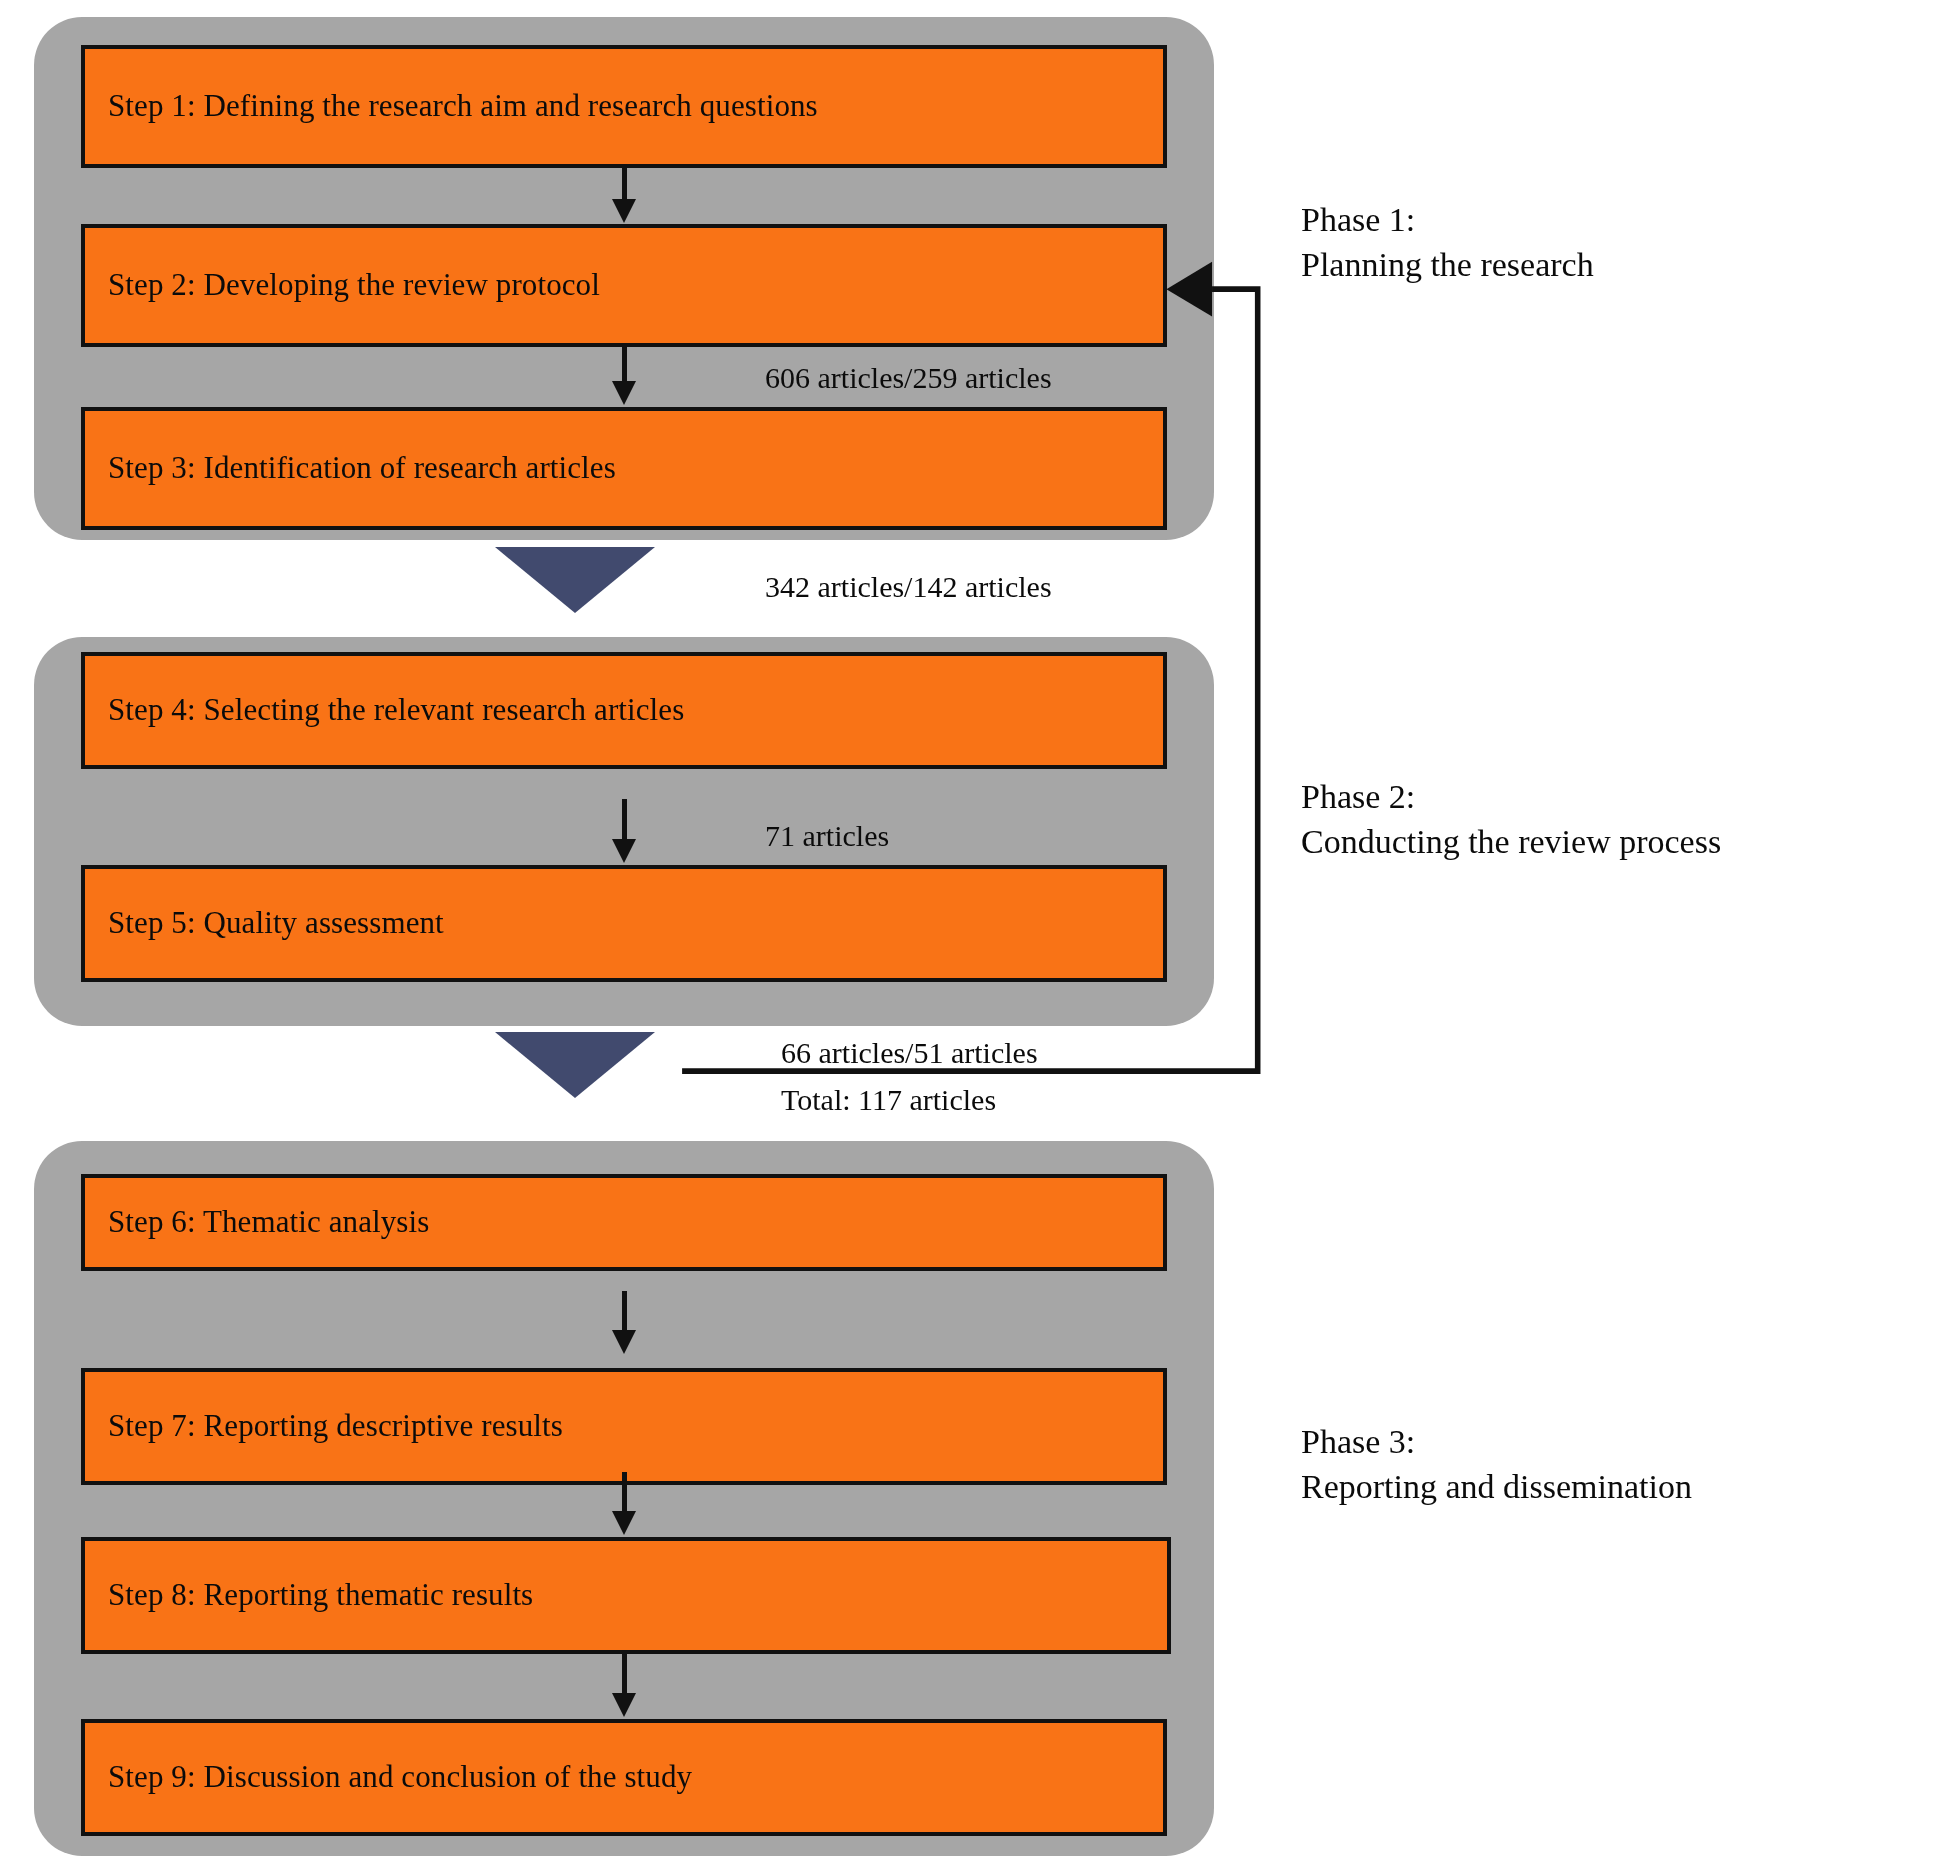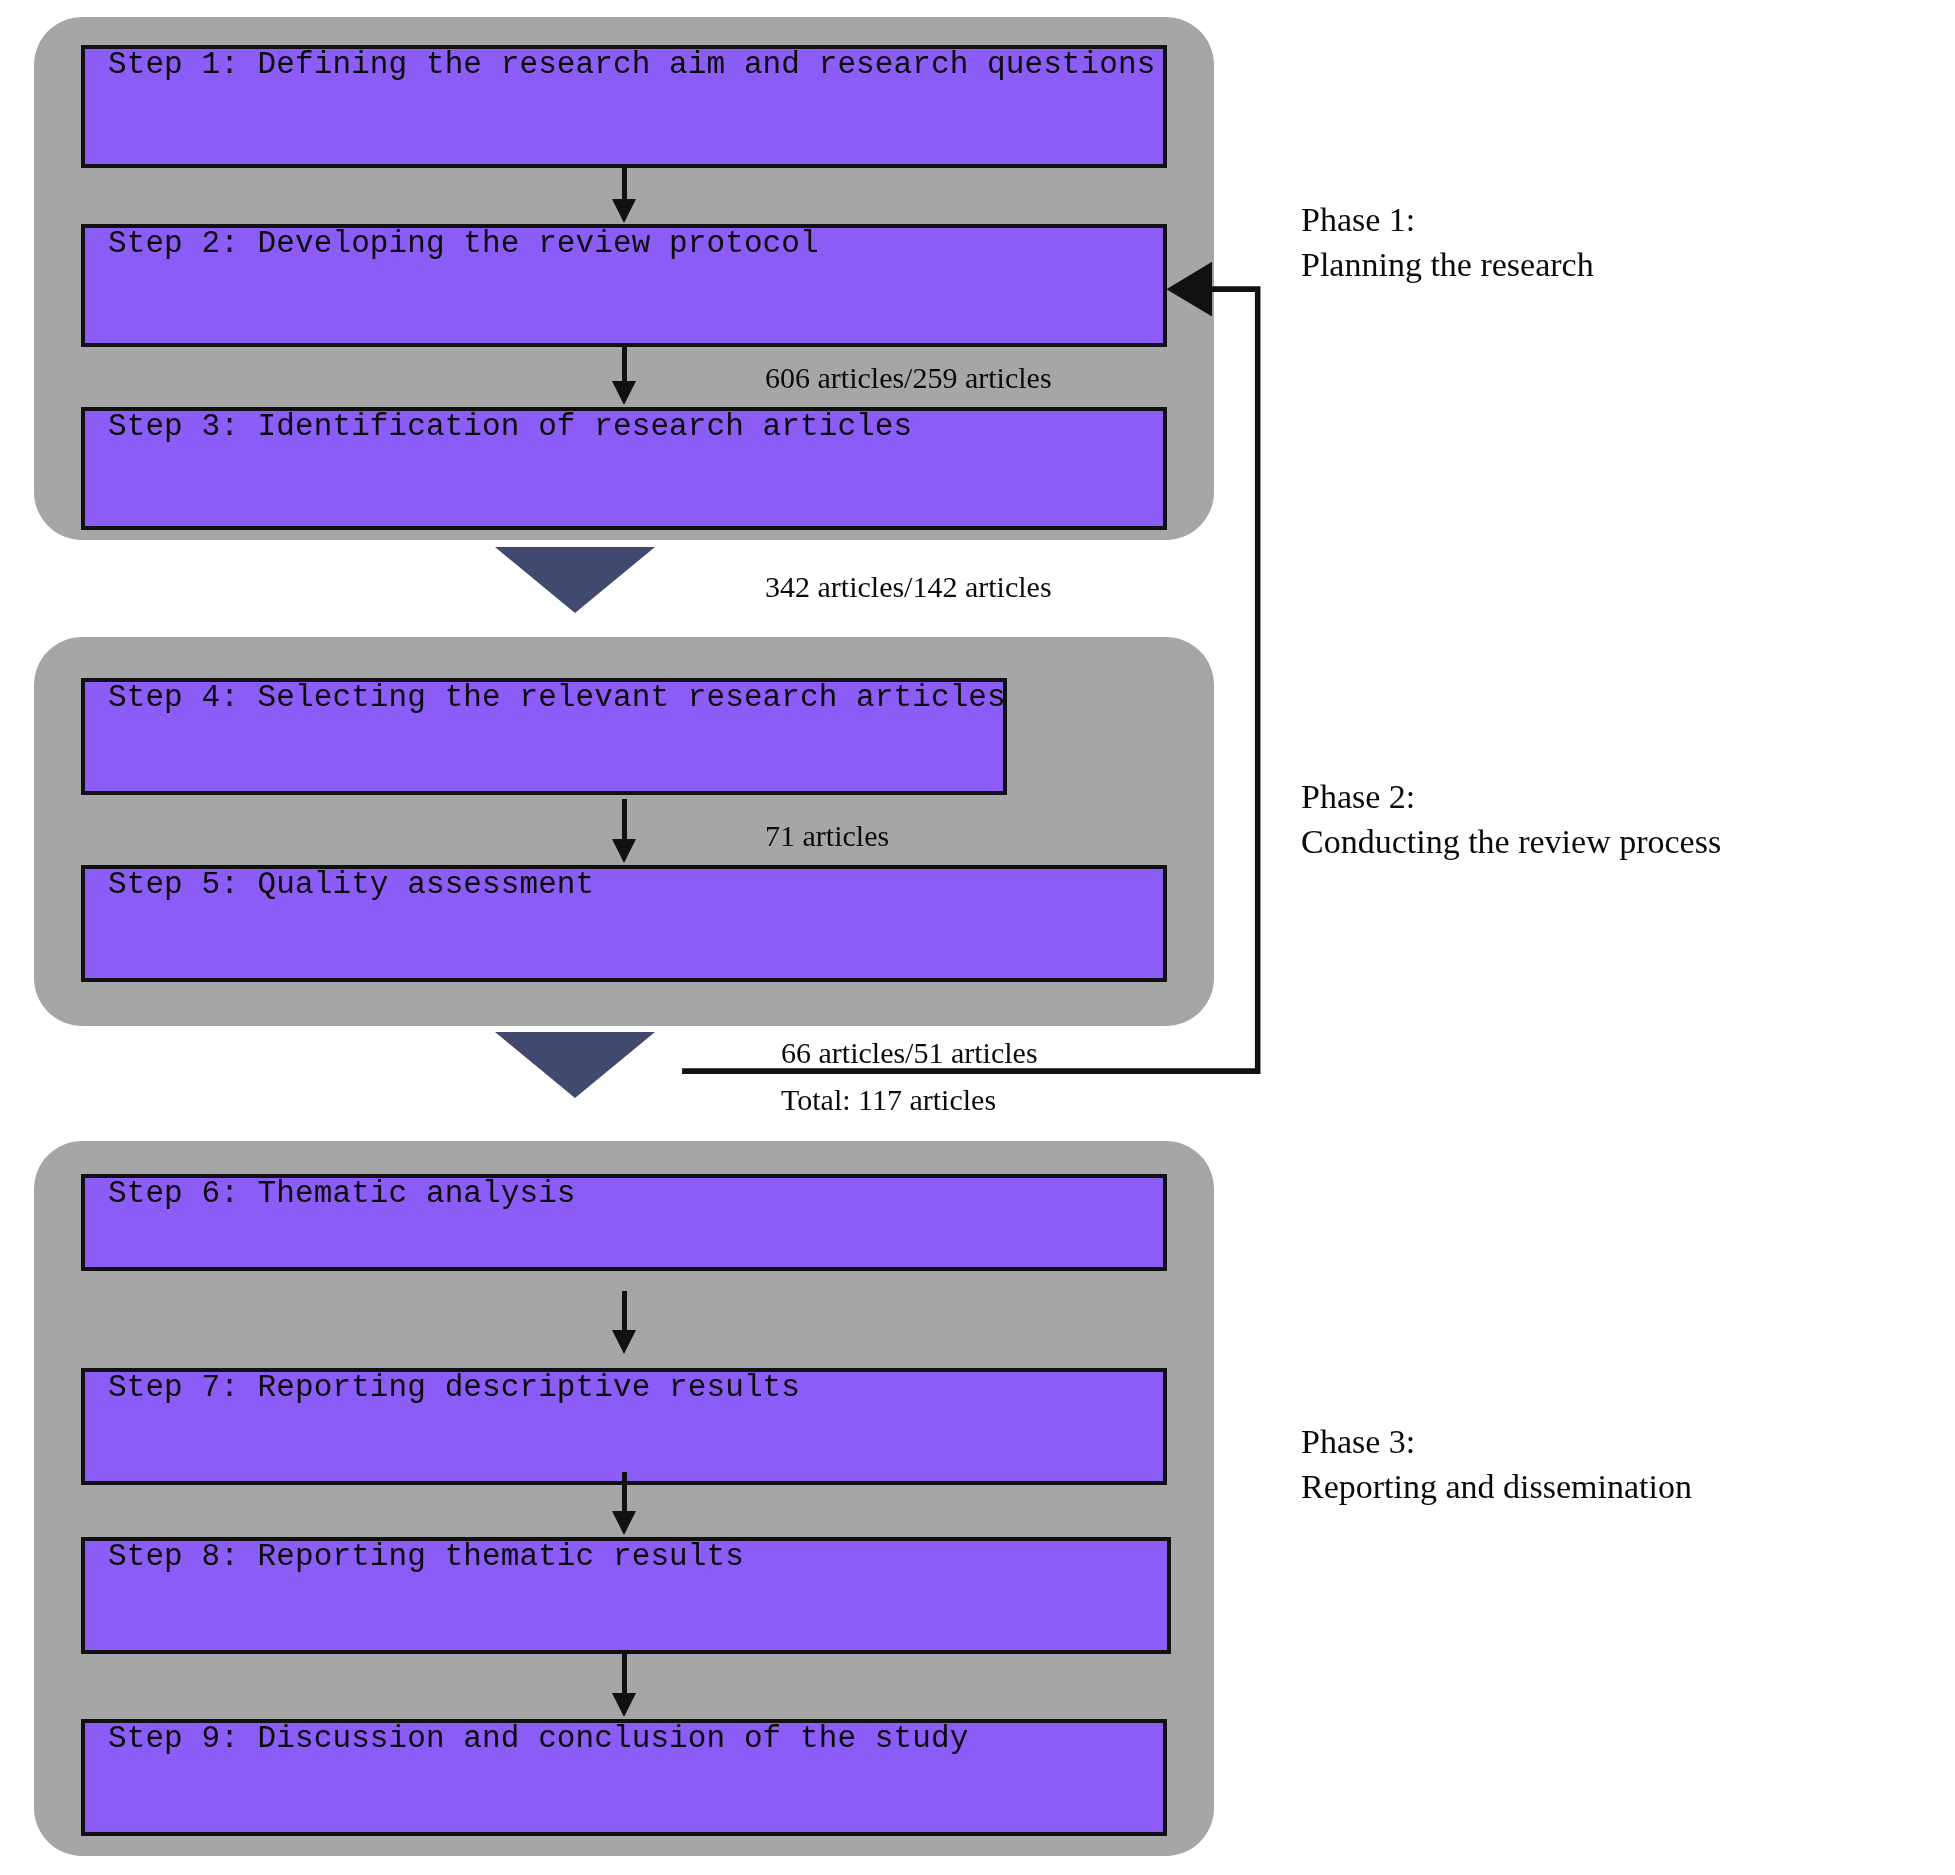--- a/index.html
+++ b/index.html
@@ -3,25 +3,25 @@
 <meta charset="utf-8">
 <style>
   html,body{margin:0;padding:0;background:#ffffff;}
   body{font-family:"Liberation Serif","DejaVu Serif",serif;}
   #stage{position:relative;width:1955px;height:1875px;background:#fff;overflow:hidden;}
 
   .phase-group{position:absolute;background:#a6a6a6;border-radius:48px;}
 
   .step-box{
     position:absolute;
-    background:#8b5cf6;
+    background:#f97316;
     border:4.6px solid #111111;
     box-sizing:border-box;
     display:flex;
-    font-family:Liberation Mono, monospace;
+    align-items:center;
   }
   .step-label{
     font-size:31px;
     color:#0b0b0b;
     padding-left:23px;
     line-height:1.05;
     white-space:nowrap;
     letter-spacing:0.1px;
   }
 
@@ -96,21 +96,21 @@
   <div class="phase-label" style="left:1301px;top:198px;">
     <div>Phase 1:</div>
     <div>Planning the research</div>
   </div>
 
   <div class="big-tri" style="left:495px;top:547px;border-top:66px solid #414a6e;"></div>
   <div class="annot" style="left:765px;top:570px;">342 articles/142 articles</div>
 
   <div class="phase-group" style="left:34px;top:637px;width:1180px;height:389px;"></div>
 
-  <div class="step-box" style="left:81px;top:678px;width:926px;height:117px;">
+  <div class="step-box" style="left:81px;top:652px;width:1086px;height:117px;">
     <span class="step-label">Step 4: Selecting the relevant research articles</span>
   </div>
 
   <div class="conn" style="left:622px;top:799px;width:4.6px;height:66px;">
     <div class="shaft" style="height:42px;"></div>
     <div class="head" style="top:40px;"></div>
   </div>
 
   <div class="annot" style="left:765px;top:819px;">71 articles</div>
 

